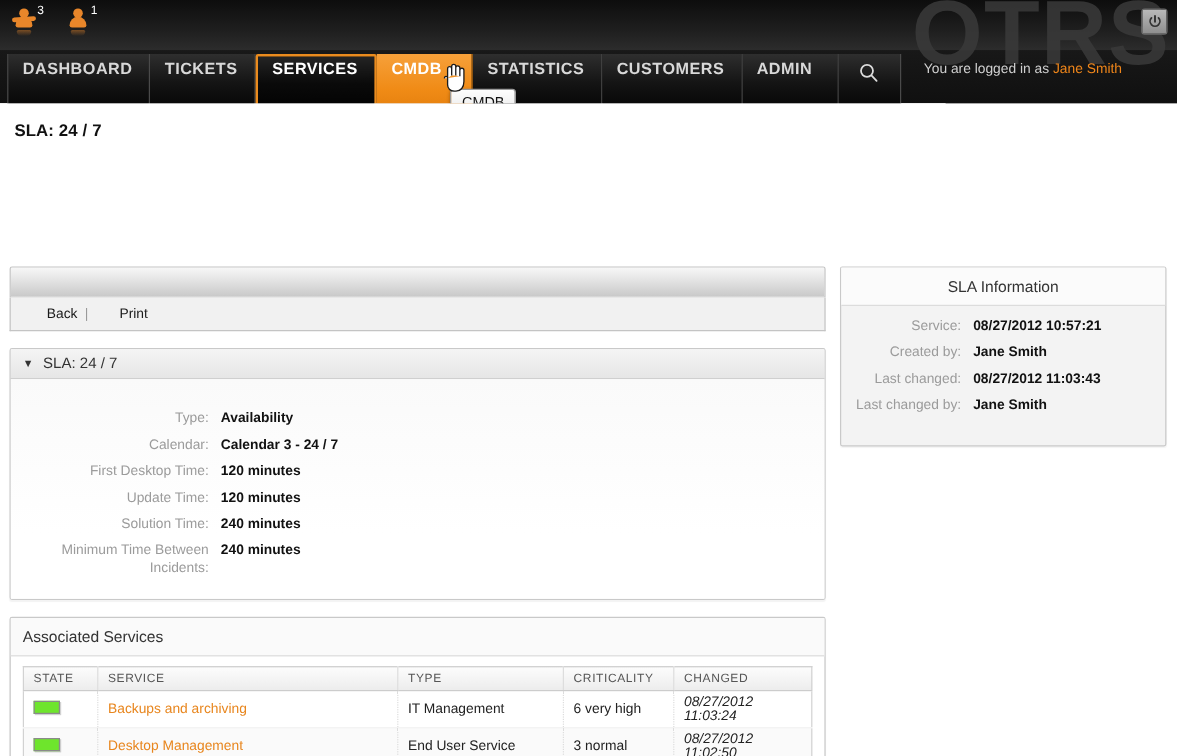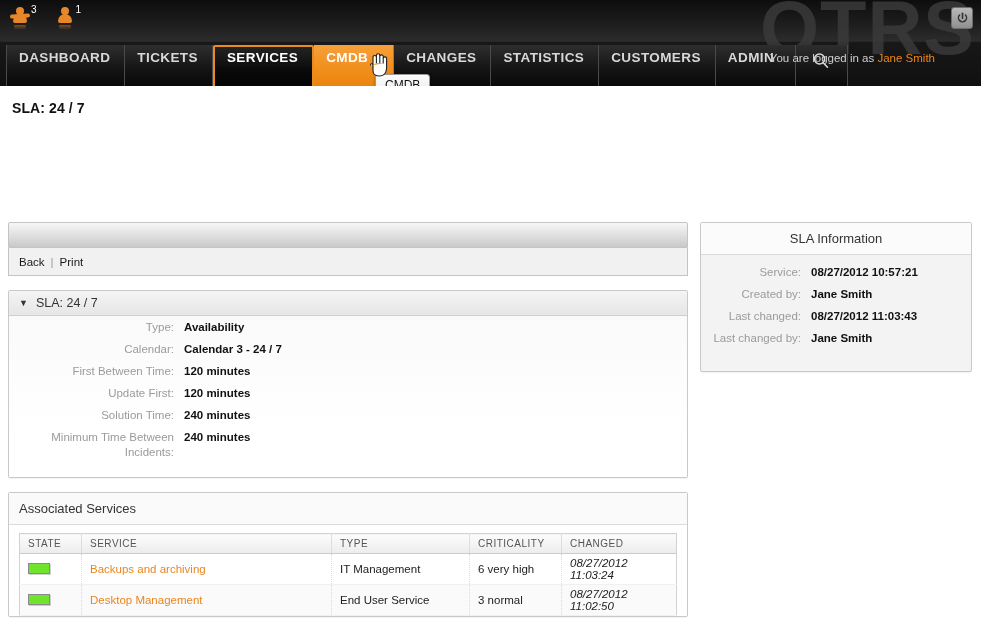--- a/index.html
+++ b/index.html
@@ -198,21 +198,21 @@
     border-top: none;
     background: #f1f1f1;
     height: 28px;
     display: flex;
     align-items: center;
     padding: 0 10px;
     gap: 6px;
     font-size: 11.5px;
     color: #222;
   }
-  .actionrow a { color: #1a1a1a; text-decoration: none; cursor: pointer; }
+  .actionrow a { color: #1a1a1a; text-decoration: none; cursor: pointer; margin-left: 20px; }
   .sep { color: #9a9a9a; }
 
   
   .widget {
     border: 1px solid #c9c9c9;
     border-radius: 2px;
     background: #fff;
     margin-top: 14px;
     box-shadow: 0 1px 1px rgba(0,0,0,.05);
   }
@@ -231,21 +231,21 @@
     border-bottom: 1px solid #dcdcdc;
     padding: 8px 10px;
     font-size: 13px;
     color: #333;
   }
   .tri {
     font-size: 9px;
     color: #333;
     line-height: 1;
   }
-  .widget-body { padding: 4px 0 10px 0; background: linear-gradient(to bottom,#fafafa,#ffffff 70%); }
+  .widget-body { padding: 26px 0 10px 0; background: linear-gradient(to bottom,#fafafa,#ffffff 70%); }
 
   
   .frow { display: flex; margin: 0 0 7px 0; }
   .flabel {
     width: 175px;
     text-align: right;
     padding-right: 10px;
     color: #9b9b9b;
     font-size: 11.5px;
     line-height: 15px;
@@ -371,23 +371,20 @@
       <div class="nav-item">
         <span>Tickets</span>
       </div>
       <div class="nav-item selected">
         <span>Services</span>
       </div>
       <div class="nav-item active">
         <span>CMDB</span>
       </div>
       <div class="nav-item">
-        <span>Changes</span>
-      </div>
-      <div class="nav-item">
         <span>Statistics</span>
       </div>
       <div class="nav-item">
         <span>Customers</span>
       </div>
       <div class="nav-item">
         <span>Admin</span>
       </div>
       <div class="nav-item search-tab">
         <span class="search-glyph">
@@ -427,25 +424,25 @@
         <div class="widget-body">
           <div class="frow">
             <div class="flabel">Type:</div>
             <div class="fval">Availability</div>
           </div>
           <div class="frow">
             <div class="flabel">Calendar:</div>
             <div class="fval">Calendar 3 - 24 / 7</div>
           </div>
           <div class="frow">
-            <div class="flabel">First Between Time:</div>
+            <div class="flabel">First Desktop Time:</div>
             <div class="fval">120 minutes</div>
           </div>
           <div class="frow">
-            <div class="flabel">Update First:</div>
+            <div class="flabel">Update Time:</div>
             <div class="fval">120 minutes</div>
           </div>
           <div class="frow">
             <div class="flabel">Solution Time:</div>
             <div class="fval">240 minutes</div>
           </div>
           <div class="frow">
             <div class="flabel">Minimum Time Between Incidents:</div>
             <div class="fval">240 minutes</div>
           </div>

